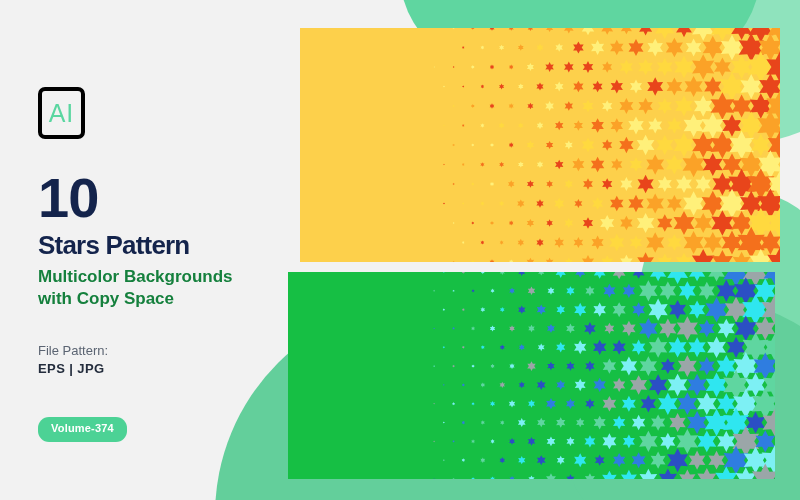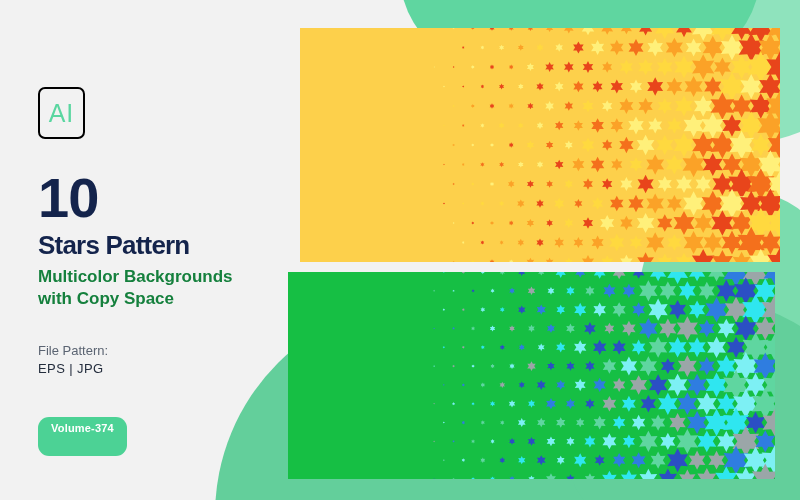--- a/index.html
+++ b/index.html
@@ -71,21 +71,21 @@
     width: 250px;
     height: 500px;
     z-index: 5;
   }
   #ai-badge {
     position: absolute;
     top: 87px;
     left: 0;
     width: 47px;
     height: 52px;
-    border: 2px solid #000000;
+    border: 4px solid #000000;
     border-radius: 7px;
     box-sizing: border-box;
     display: flex;
     align-items: center;
     justify-content: center;
   }
   #ai-badge-label {
     color: #5ad6a0;
     font-size: 25px;
     letter-spacing: 1px;
@@ -128,33 +128,33 @@
     top: 343px;
     left: 0;
     font-size: 13px;
     color: #5b6472;
   }
   #file-formats-value {
     position: absolute;
     top: 361px;
     left: 0;
     font-size: 13px;
-    font-weight: normal;
+    font-weight: bold;
     color: #242d3d;
     letter-spacing: 0.4px;
   }
   #volume-badge {
     position: absolute;
     top: 417px;
     left: 0;
     background: #4cd295;
     color: #ffffff;
     font-size: 11px;
     font-weight: bold;
-    padding: 5px 13px 22px 13px;
+    padding: 5px 13px 8px 13px;
     border-radius: 11px;
     letter-spacing: 0.2px;
     text-align: center;
   }
 
   
   .panel {
     position: absolute;
     overflow: hidden;
     z-index: 4;

